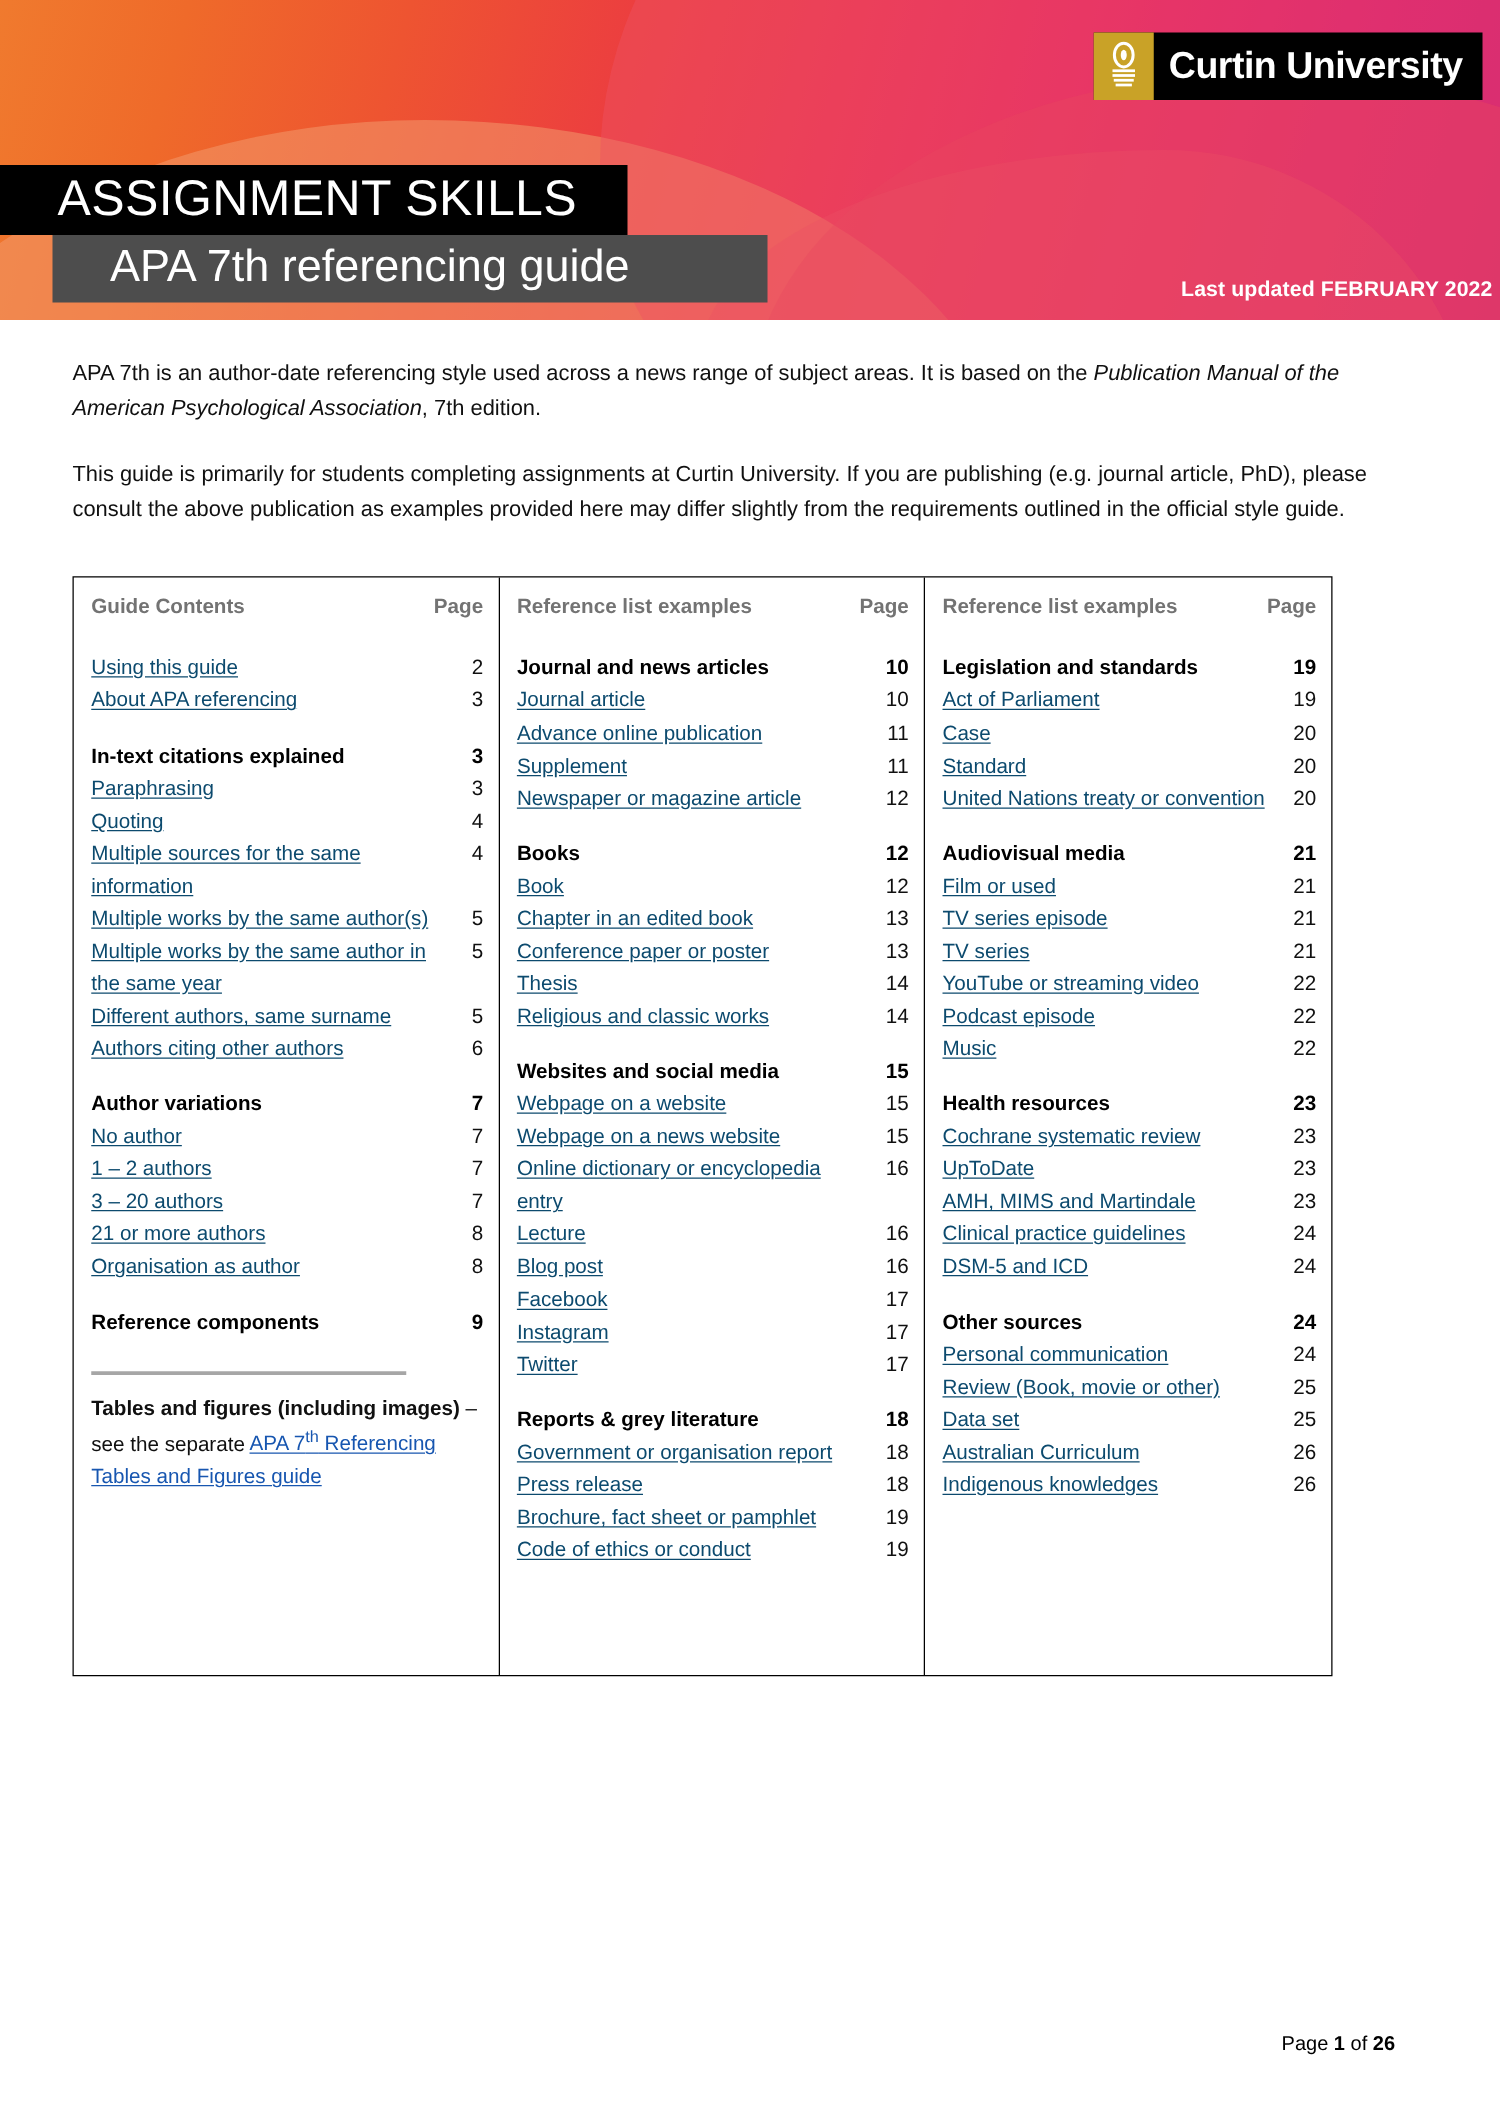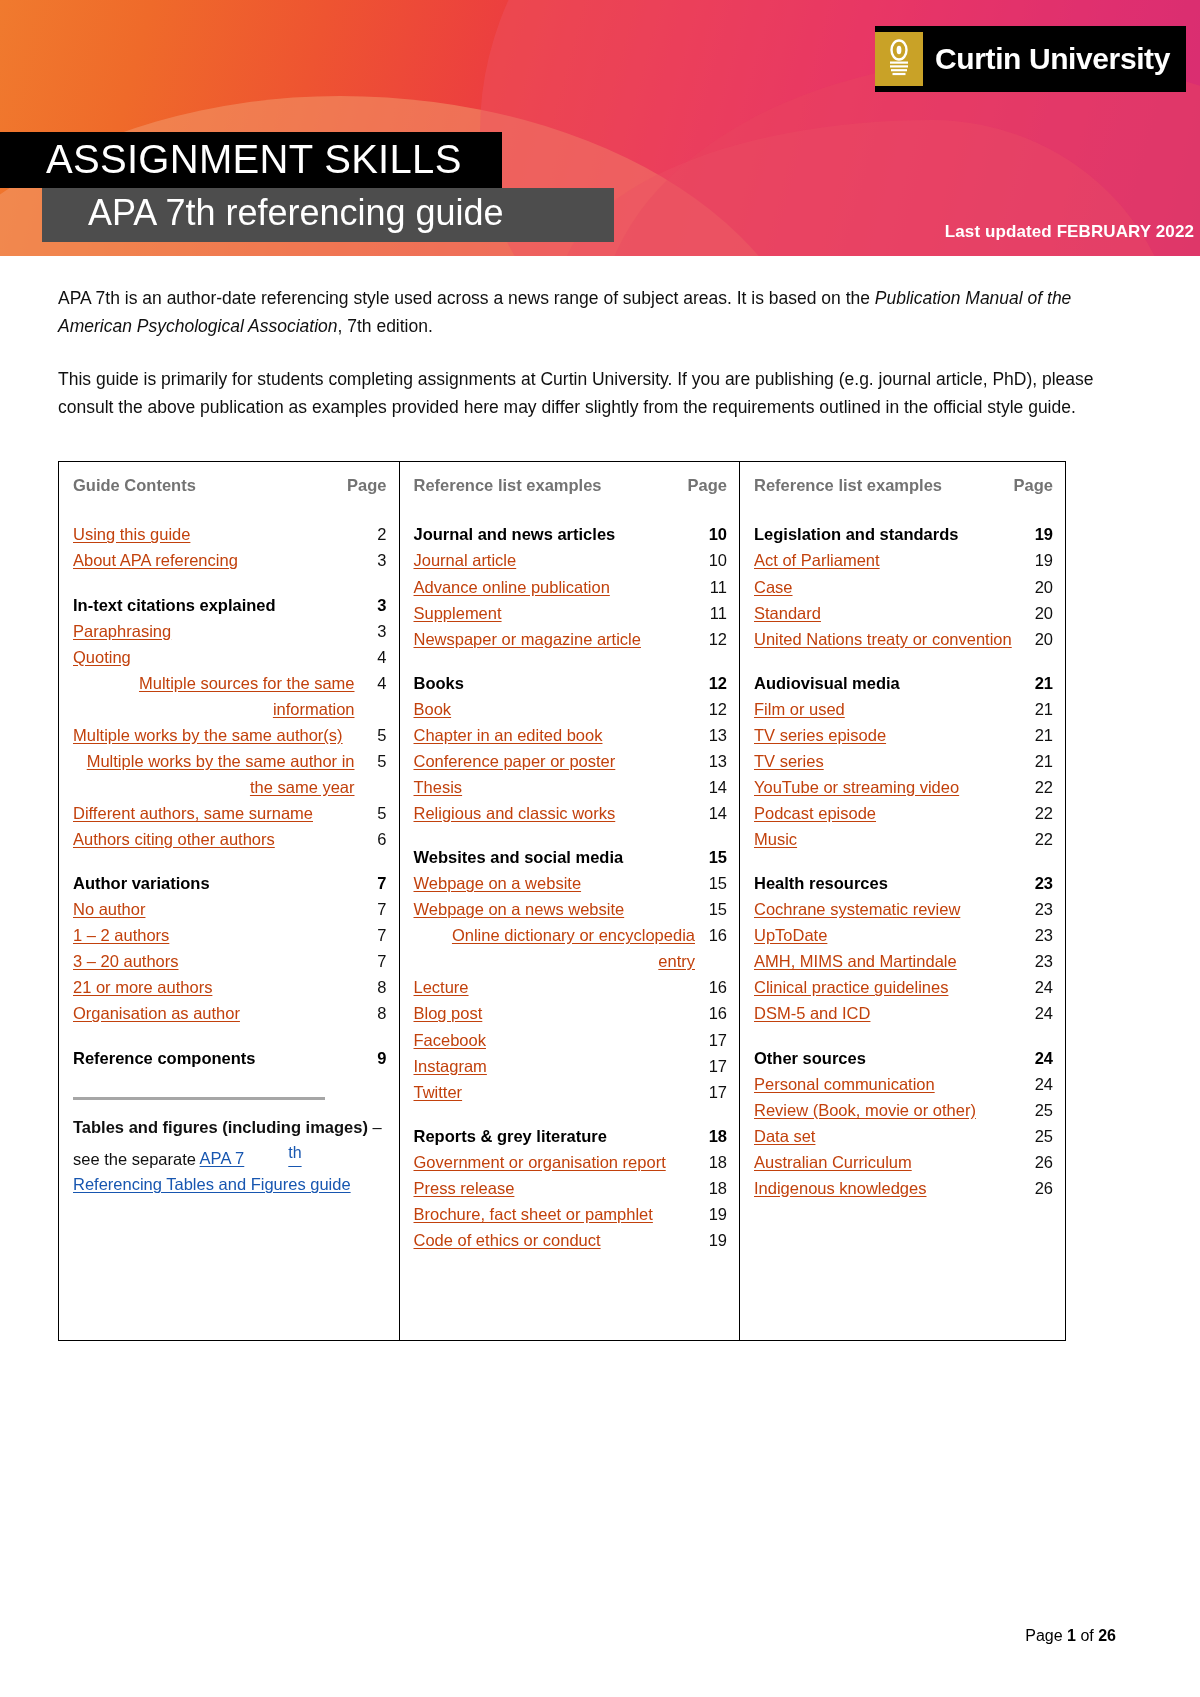--- a/index.html
+++ b/index.html
@@ -57,21 +57,21 @@
     width: 620px; height: 420px;
     background: #ec4f63;
     opacity: .35;
     border-radius: 60% 40% 52% 48% / 40% 58% 42% 60%;
   }
 
   
   .logo {
     position: absolute;
     right: 14px; top: 26px;
-    height: 66px;
+    height: 54px;
     background: #000;
     display: flex;
     align-items: center;
   }
   .logo-mark {
     width: 48px; height: 54px;
     background: #c9a227;
     display: flex; align-items: center; justify-content: center;
     flex: 0 0 auto;
   }
@@ -163,25 +163,24 @@
     line-height: 1.58;
     padding: 0 2px;
   }
   .row .lbl { padding-right: 10px; }
   .row .pg { white-space: nowrap; text-align: right; min-width: 22px; }
 
   .row.head .lbl,
   .row.head .pg { font-weight: 700; color: #000; }
 
   .row.link .lbl {
-    color: #c2410c;
+    color: #0c4a6e;
     text-decoration: underline;
     text-underline-offset: 2px;
     cursor: pointer;
-    text-align: right;
   }
   .row.link .pg { color: #101010; }
 
   .spacer { height: 18px; }
 
   .rule {
     height: 3px;
     background: #a6a6a6;
     margin: 26px 2px 14px 2px;
     width: 252px;
@@ -192,21 +191,21 @@
     color: #101010;
     padding: 0 2px;
   }
   .note b { font-weight: 700; }
   .note a {
     color: #1756b0;
     text-decoration: underline;
     text-underline-offset: 2px;
     cursor: pointer;
   }
-  .note sup { font-size: 16px; vertical-align: super; margin-left: 44px; }
+  .note sup { font-size: 13px; vertical-align: super; }
 
   
   .footer {
     position: absolute;
     left: 0; right: 0;
     bottom: 52px;
     padding: 0 84px;
     text-align: right;
     font-size: 16px;
     color: #000;

